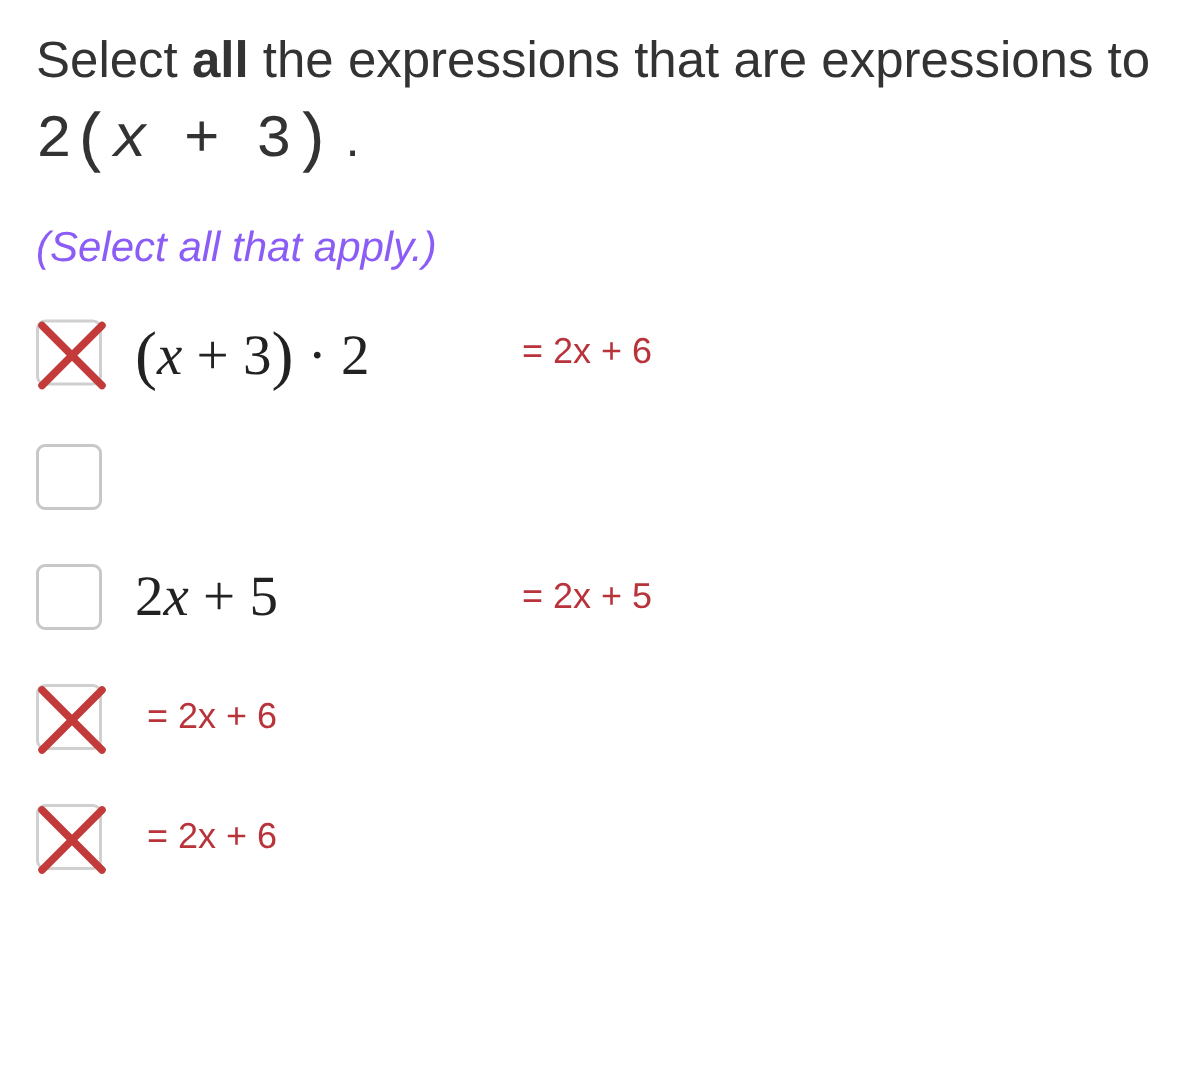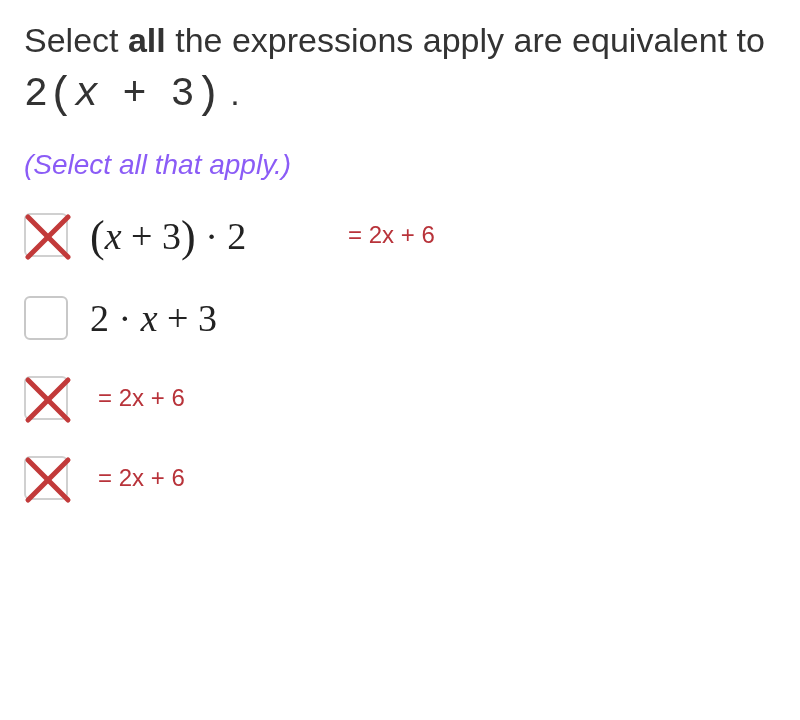--- a/index.html
+++ b/index.html
@@ -100,40 +100,44 @@
     .x-stroke {
       stroke: #c23a3a;
       stroke-width: 5;
       stroke-linecap: round;
     }
   </style>
 </head>
 <body>
 
 <div class="question">
-  <span>Select </span><b>all</b><span> the expressions apply are equivalent to </span><span class="math">2<span class="bigparen">(</span><span class="it">x</span>&nbsp;+&nbsp;3<span class="bigparen">)</span></span><span> .</span>
+  <span>Select </span><b>all</b><span> the expressions that are expressions to </span><span class="math">2<span class="bigparen">(</span><span class="it">x</span>&nbsp;+&nbsp;3<span class="bigparen">)</span></span><span> .</span>
 </div>
 
 <div class="hint">(Select all that apply.)</div>
 
 <div class="options">
 
 <div class="option">
       <div class="checkbox checked">
         <svg viewBox="0 0 56 56">
           <line class="x-stroke" x1="8" y1="8" x2="48" y2="48"></line>
           <line class="x-stroke" x1="48" y1="8" x2="8" y2="48"></line>
         </svg>
       </div>
       <div class="opt-expr"><span class="bigp">(</span><span class="it">x</span>&nbsp;+&nbsp;3<span class="bigp">)</span>&nbsp;·&nbsp;2</div>
       <div class="annot">= 2x + 6</div>
     </div>
     <div class="option">
       <div class="checkbox"></div>
-      <div class="opt-expr">2&nbsp;·&nbsp;<span class="it">x</span>&nbsp;+&nbsp;3</div>
+    </div>
+    <div class="option">
+      <div class="checkbox"></div>
+      <div class="opt-expr">2<span class="it">x</span>&nbsp;+&nbsp;5</div>
+      <div class="annot">= 2x + 5</div>
     </div>
     <div class="option">
       <div class="checkbox checked">
         <svg viewBox="0 0 56 56">
           <line class="x-stroke" x1="8" y1="8" x2="48" y2="48"></line>
           <line class="x-stroke" x1="48" y1="8" x2="8" y2="48"></line>
         </svg>
       </div>
       <div class="annot">= 2x + 6</div>
     </div>

